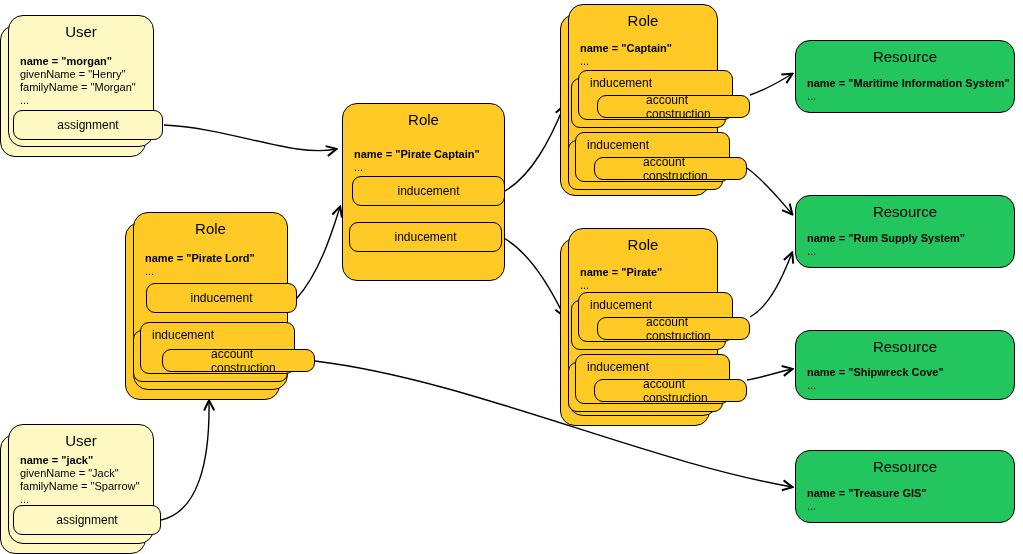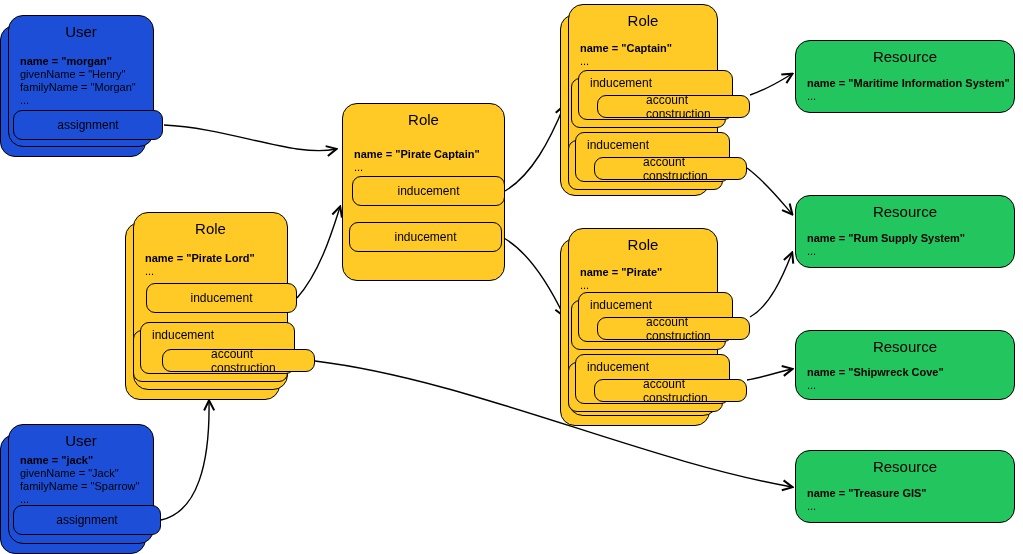--- a/index.html
+++ b/index.html
@@ -7,21 +7,21 @@
   .diagram {
     position:relative; width:1023px; height:554px; background:#ffffff;
     font-family:"Liberation Sans","DejaVu Sans",sans-serif; color:#000; overflow:hidden;
   }
   .arrows { position:absolute; left:0; top:0; }
   .card, .shadow, .sub, .subl, .acct {
     position:absolute; border:1.5px solid #000; background:#FFC926;
   }
   .card, .shadow { border-radius:15px; }
   .sub, .subl, .acct, .r9 { border-radius:9px; }
-  .fill-user { background:#1d4ed8; }
+  .fill-user { background:#fef9c3; }
   .fill-role { background:#FFC926; }
   .fill-res  { background:#22c55e; }
   .box-title { text-align:center; font-size:15px; padding-top:7px; }
   .props { font-size:11px; line-height:13px; padding-left:11px; }
   .props div { white-space:nowrap; }
   .bold { font-weight:bold; }
   .sub { display:flex; align-items:center; justify-content:center; font-size:12px; }
   .ind-label { position:absolute; top:5px; left:11px; font-size:12px; white-space:nowrap; }
   .acct { display:flex; align-items:center; justify-content:center; font-size:12px;padding-left:48px; }
 </style>

